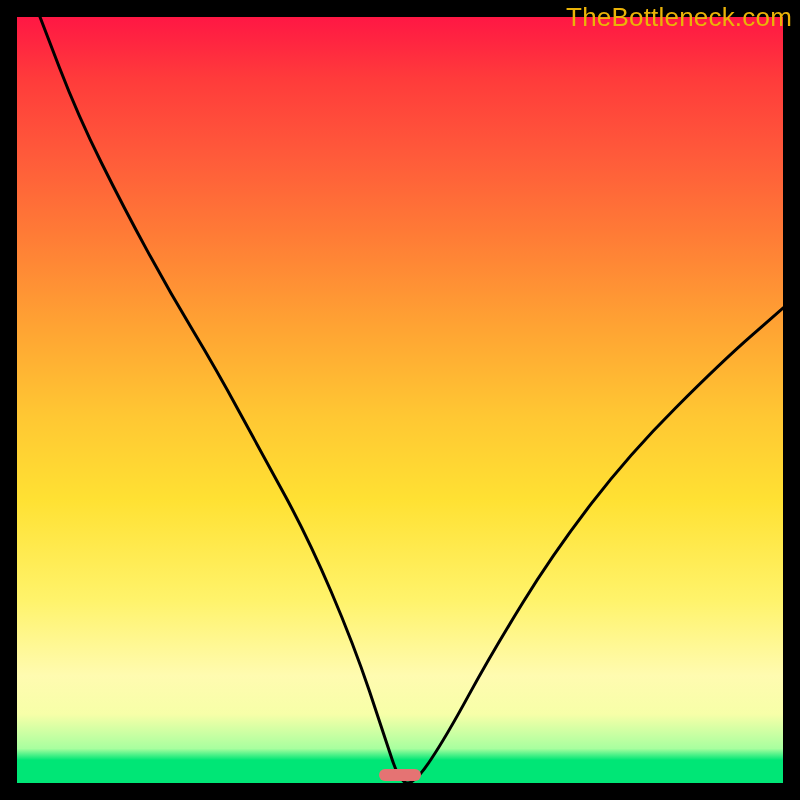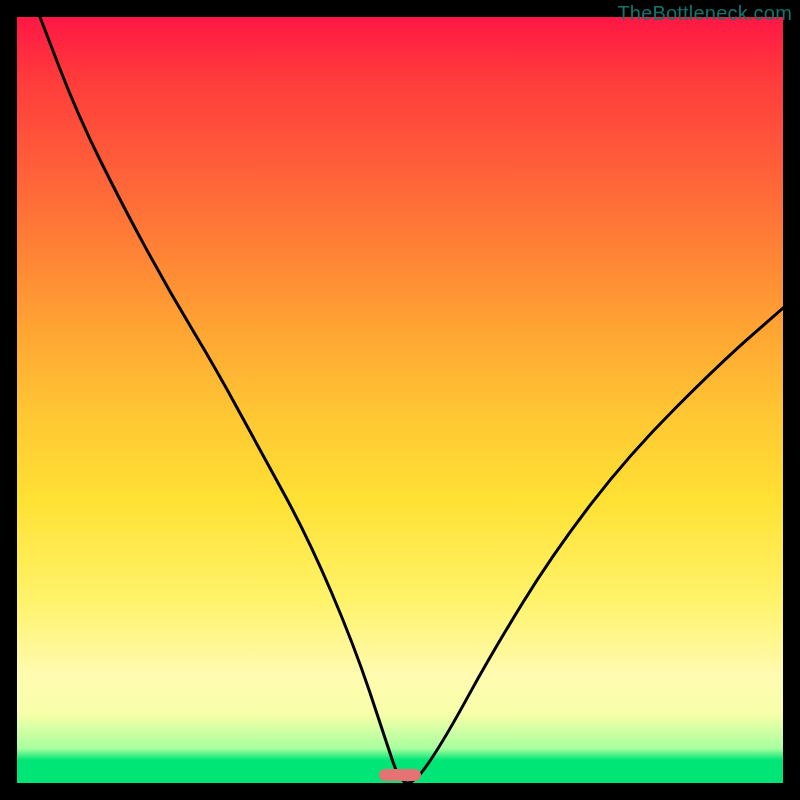--- a/index.html
+++ b/index.html
@@ -39,22 +39,22 @@
       #f7ffa8 91%,
       #a8ff9f 95.5%,
       #00e676 97%,
       #00e676 100%
     );
   }
   .watermark {
     position: absolute;
     top: 2px;
     right: 8px;
-    color: #0f766e;
-    font-size: 20px;
+    color: #eab308;
+    font-size: 26px;
     letter-spacing: 0.2px;
     user-select: none;
   }
   svg.curve {
     position: absolute;
     left: 0;
     top: 0;
     width: 766px;
     height: 766px;
     pointer-events: none;

